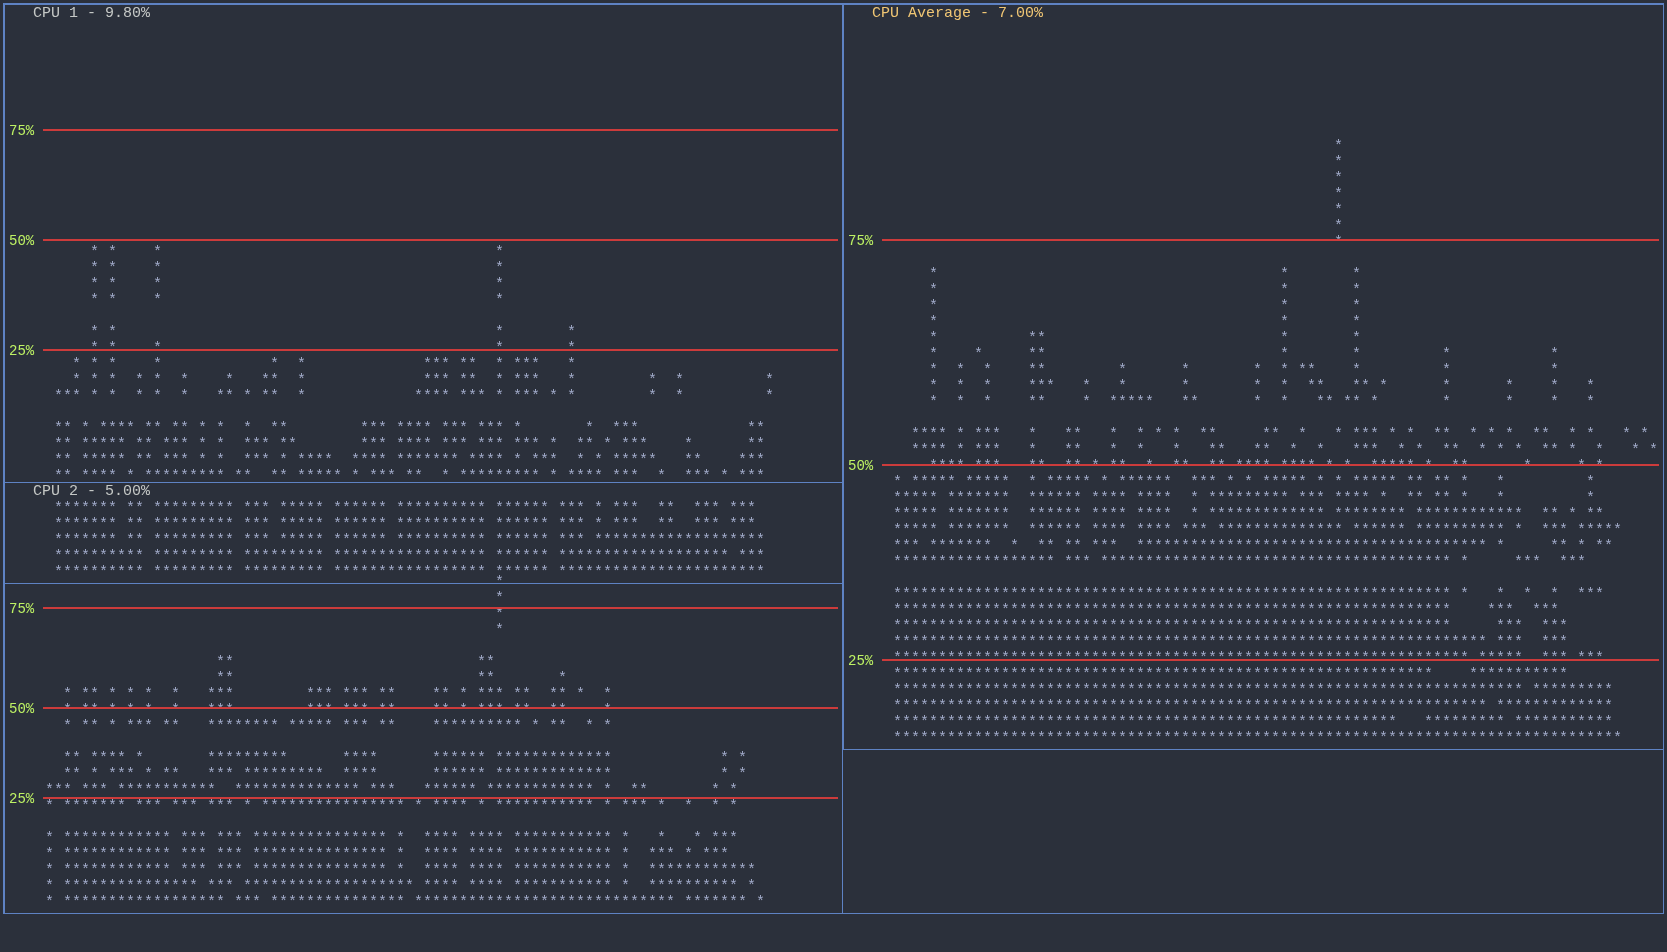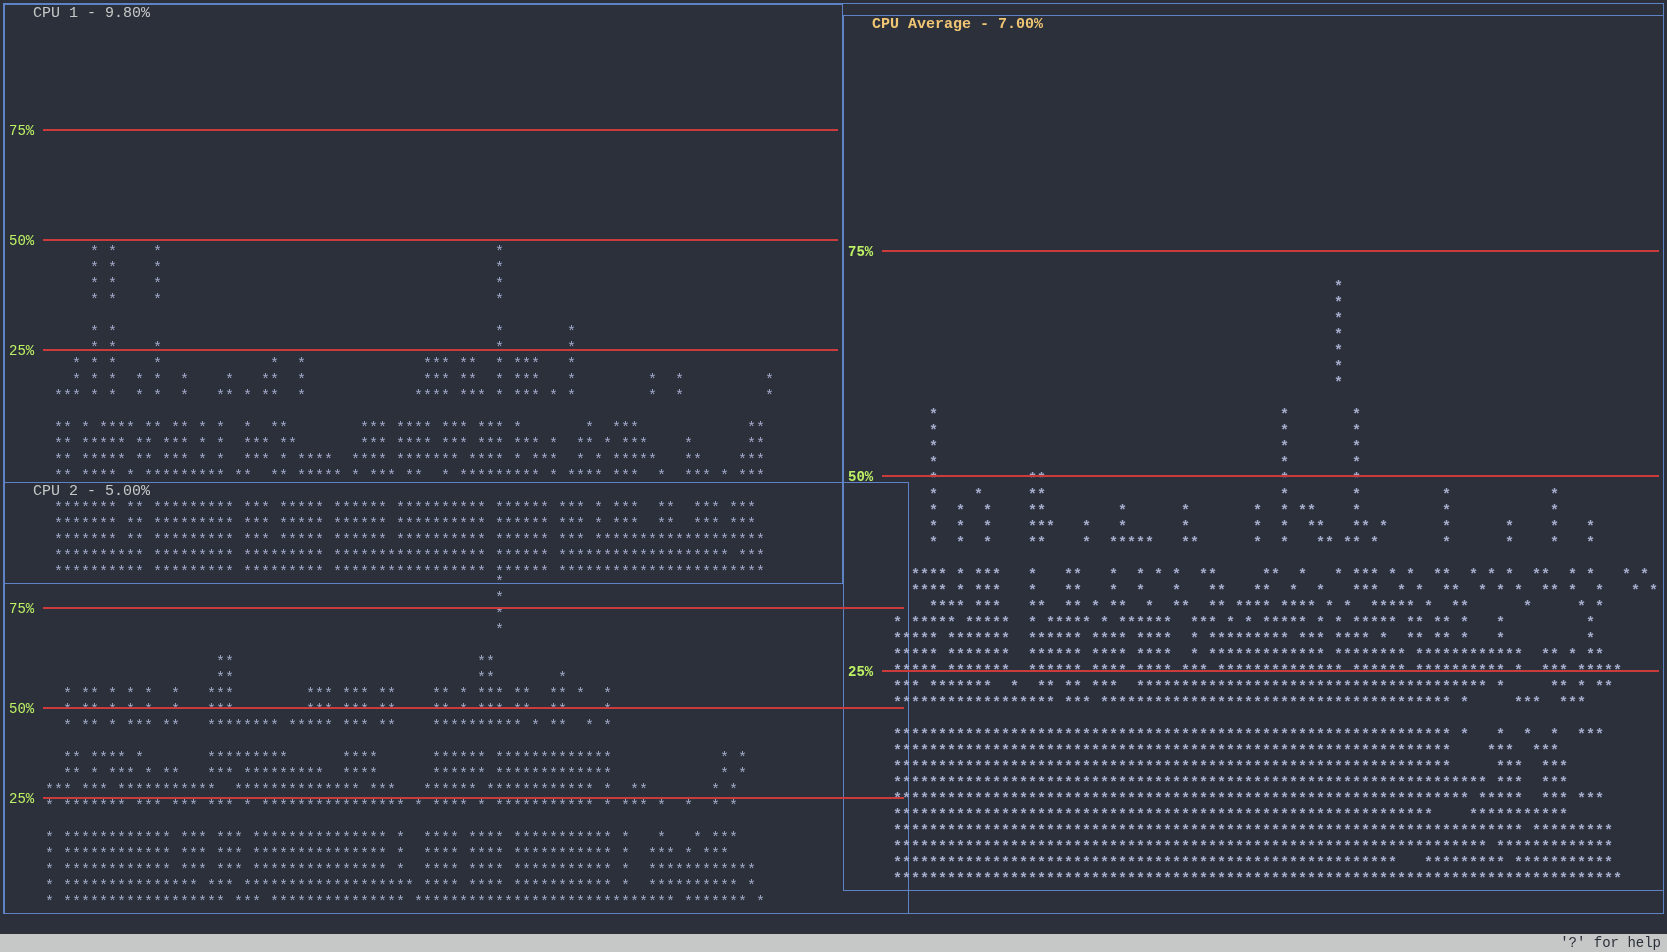--- a/index.html
+++ b/index.html
@@ -1,22 +1,22 @@
 <!DOCTYPE html>
 <html><head>
 <meta charset="utf-8">
 <style>
   * { margin:0; padding:0; box-sizing:border-box; }
   html,body { width:1667px; height:952px; background:#2b303b; font-family:"Courier New",monospace; font-size:15px; line-height:16px; color:#a3accb; }
   .screen { position:relative; width:1667px; height:952px; }
   .outer  { position:absolute; left:3px; top:3px; width:1661px; height:911px; border:1px solid #5e82c3; }
   .panel  { position:absolute; border:1px solid #5e82c3; overflow:hidden; }
   .p1     { left:0; top:0; width:839px; height:580px; }
-  .p2     { left:0; top:478px; width:905px; height:432px; }
-  .p3     { left:839px; top:11px; width:821px; height:876px;font-weight:bold; }
+  .p2     { left:0; top:478px; width:839px; height:432px; }
+  .p3     { left:839px; top:0; width:821px; height:746px; }
   .title  { position:absolute; top:1px; left:24px; background:#2b303b; padding:0 4px; color:#c5c8c6; white-space:nowrap; z-index:5; }
   .title.avg { color:#f0c674; }
   .yaxis  { position:absolute; left:4px; color:#bef264; font-size:14px; z-index:5; }
   .hline  { position:absolute; left:38px; right:4px; border-top:2px solid #cc3b3b; z-index:3; }
   .rows   { position:absolute; left:0; right:0; bottom:2px; padding-left:40px; color:#a3accb; white-space:pre; font-size:15px; letter-spacing:0px; z-index:2; }
   .rows div { height:16px; font-family:"Courier New",monospace; }
   .status { position:absolute; left:0; right:0; bottom:0; height:18px; background:#c5c8c6; color:#2b303b; display:flex; justify-content:flex-end; align-items:center; padding-right:6px; font-size:14px; }
 </style>
 </head>
 <body>
@@ -51,16 +51,13 @@
     <span class="yaxis" style="top:228px">75%</span>
     <span class="yaxis" style="top:453px">50%</span>
     <span class="yaxis" style="top:648px">25%</span>
     <div class="hline" style="top:234px"></div>
     <div class="hline" style="top:459px"></div>
     <div class="hline" style="top:654px"></div>
     <div class="rows" id="rows-cpuavg"><div>                                                  *</div><div>                                                  *</div><div>                                                  *</div><div>                                                  *</div><div>                                                  *</div><div>                                                  *</div><div>                                                  *</div><div></div><div>     *                                      *       *</div><div>     *                                      *       *</div><div>     *                                      *       *</div><div>     *                                      *       *</div><div>     *          **                          *       *</div><div>     *    *     **                          *       *         *           *</div><div>     *  *  *    **        *      *       *  * **    *         *           *</div><div>     *  *  *    ***   *   *      *       *  *  **   ** *      *      *    *   *</div><div>     *  *  *    **    *  *****   **      *  *   ** ** *       *      *    *   *</div><div></div><div>   **** * ***   *   **   *  * * *  **     **  *   * *** * *  **  * * *  **  * *   * *</div><div>   **** * ***   *   **   *  *   *   **   **  *  *   ***  * *  **  * * *  ** *  *   * *</div><div>     **** ***   **  ** * **  *  **  ** **** **** * *  ***** *  **      *     * *</div><div> * ***** *****  * ***** * ******  *** * * ***** * * ***** ** ** *   *         *</div><div> ***** *******  ****** **** ****  * ********* *** **** *  ** ** *   *         *</div><div> ***** *******  ****** **** ****  * ************* ******** ************  ** * **</div><div> ***** *******  ****** **** **** *** ************** ****** ********** *  *** *****</div><div> *** *******  *  ** ** ***  *************************************** *     ** * **</div><div> ****************** *** *************************************** *     ***  ***</div><div></div><div> ************************************************************** *   *  *  *  ***</div><div> **************************************************************    ***  ***</div><div> **************************************************************     ***  ***</div><div> ****************************************************************** ***  ***</div><div> **************************************************************** *****  *** ***</div><div> ************************************************************    ***********</div><div> ********************************************************************** *********</div><div> ****************************************************************** *************</div><div> ********************************************************   ********* ***********</div><div> *********************************************************************************</div></div>
   </div>
 
  </div>
- <div class="status">
-   <span>'?' for help</span>
- </div>
 </div>
 
 </body></html>

